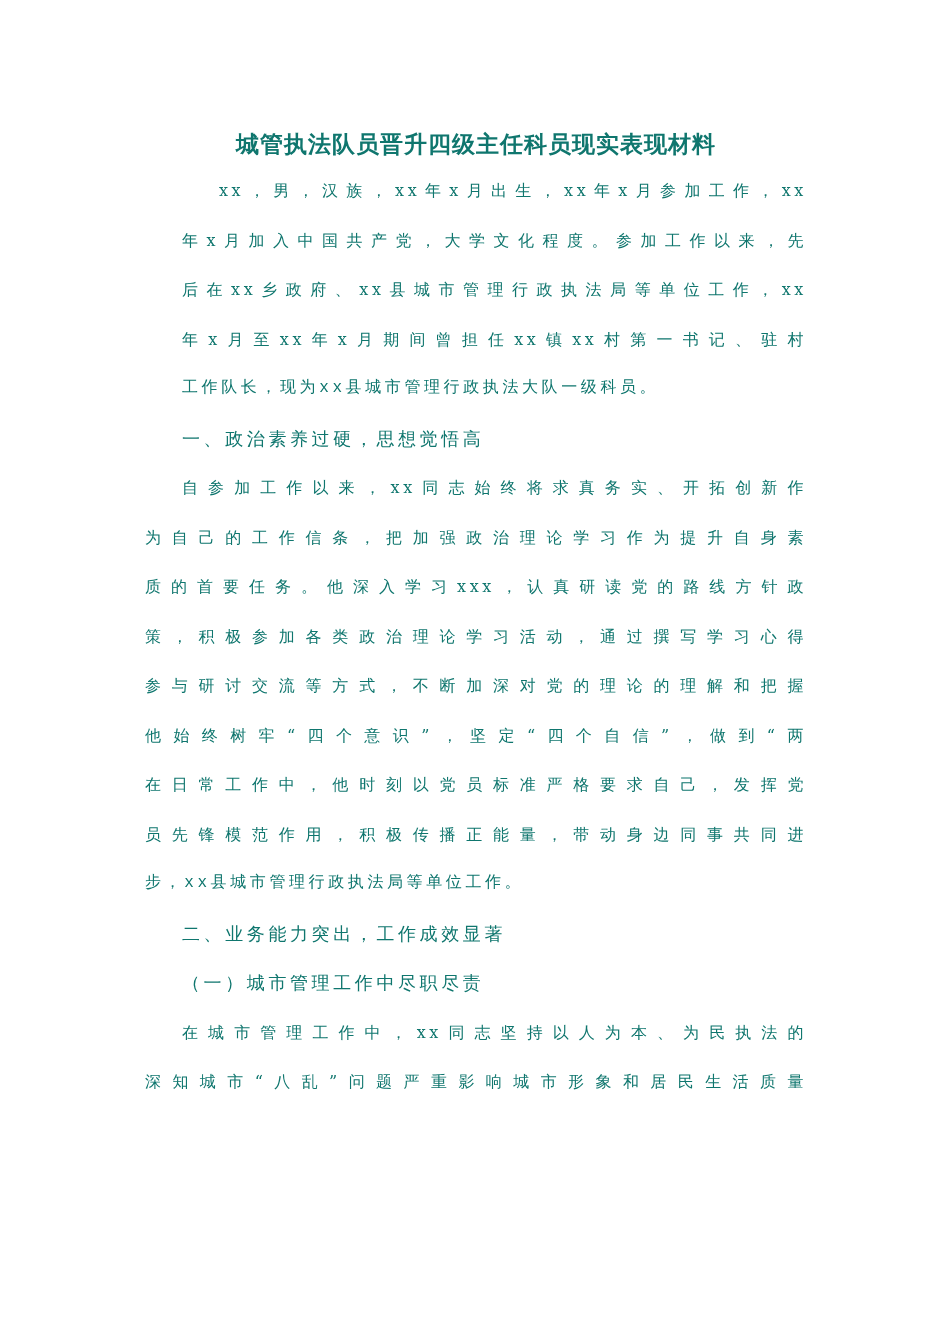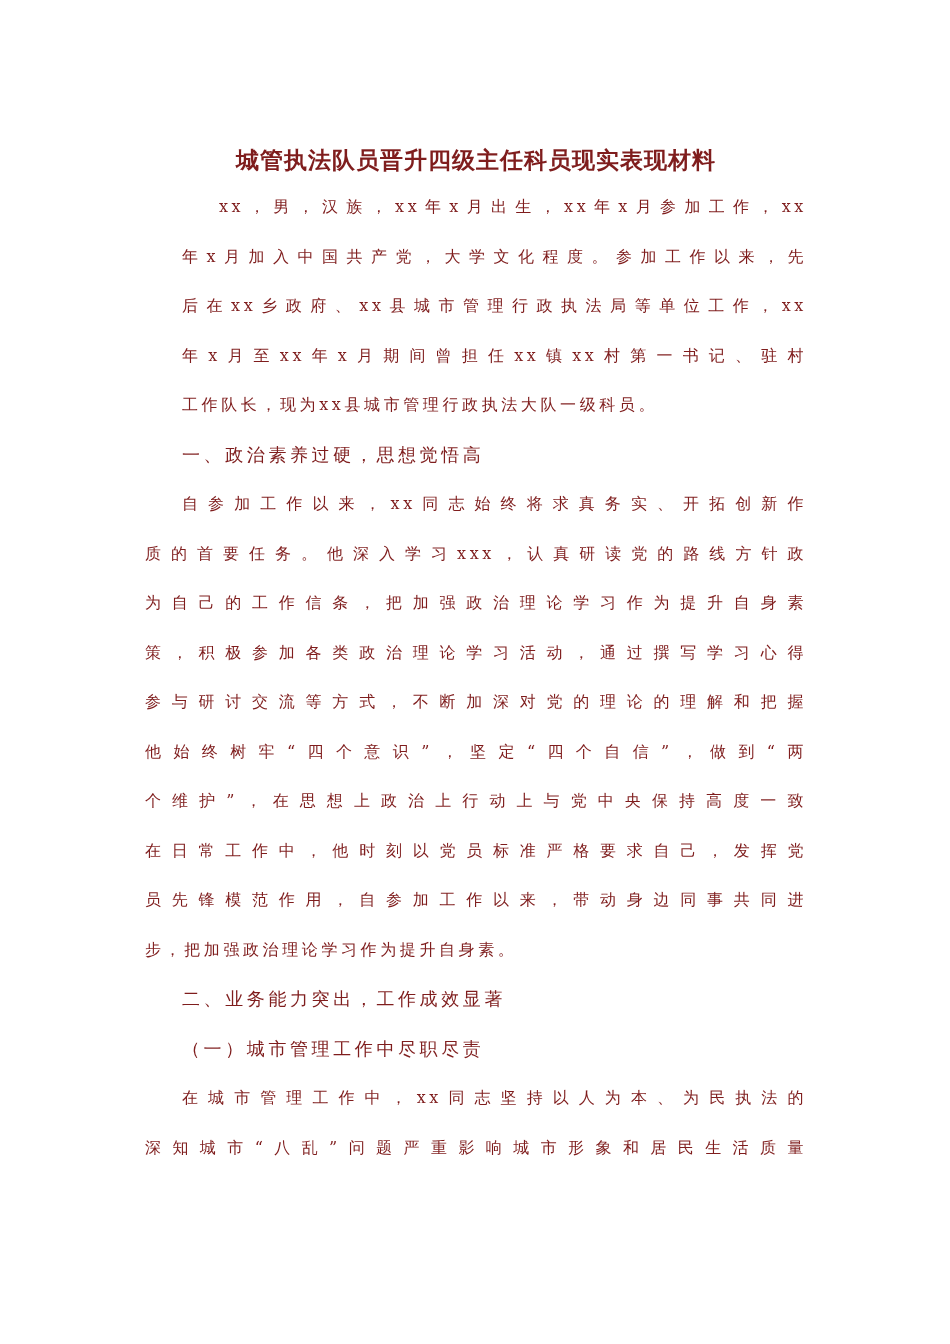--- a/index.html
+++ b/index.html
@@ -1,63 +1,62 @@
 <!DOCTYPE html>
 <html><head>
 <meta charset="utf-8">
 <style>
   html, body { margin: 0; padding: 0; background: #ffffff; }
   body { width: 950px; height: 1344px; position: relative; overflow: hidden; }
   .page {
-    position: absolute; left: 145px; top: 138px; width: 662px;
+    position: absolute; left: 145px; top: 122px; width: 662px;
     font-family: "DejaVu Serif", "Liberation Serif", serif;
-    color: #7f1d1d;
+    color: #0f766e;
   }
   .title {
     text-align: center; font-family: "DejaVu Sans", "Liberation Sans", sans-serif;
     font-weight: bold; font-size: 23px; line-height: 44px; height: 44px;
     margin: 0; letter-spacing: 1px;
   }
   .para {
     margin: 0; font-size: 16px; line-height: 49.5px;
     text-align: justify; text-align-last: left;
     letter-spacing: 3.6px;
   }
   .para.indent { text-indent: 37px; }
   .heading { margin: 0; font-size: 18px; line-height: 49.5px; text-indent: 37px; letter-spacing: 3.6px; }
   .line { display: block; white-space: nowrap; text-align-last: justify; text-align: justify; }
-  .line.last { text-align-last: left; }
+  .line.last { text-align-last: left; font-family: Liberation Mono, monospace; }
 </style>
 </head>
 <body>
 
 <div class="page">
   <h1 class="title">城管执法队员晋升四级主任科员现实表现材料</h1>
 
   <div class="para indent">
     <span class="line" style="padding-left:37px">xx，男，汉族，xx年x月出生，xx年x月参加工作，xx</span>
     <span class="line">年x月加入中国共产党，大学文化程度。参加工作以来，先</span>
     <span class="line">后在xx乡政府、xx县城市管理行政执法局等单位工作，xx</span>
     <span class="line">年x月至xx年x月期间曾担任xx镇xx村第一书记、驻村</span>
     <span class="line last">工作队长，现为xx县城市管理行政执法大队一级科员。</span>
   </div>
 
   <p class="heading">一、政治素养过硬，思想觉悟高</p>
 
   <div class="para">
     <span class="line" style="padding-left:37px">自参加工作以来，xx同志始终将求真务实、开拓创新作</span>
+    <span class="line">为自己的工作信条，把加强政治理论学习作为提升自身素</span>
     <span class="line">质的首要任务。他深入学习xxx，认真研读党的路线方针政</span>
-    <span class="line">为自己的工作信条，把加强政治理论学习作为提升自身素</span>
     <span class="line">策，积极参加各类政治理论学习活动，通过撰写学习心得</span>
     <span class="line">参与研讨交流等方式，不断加深对党的理论的理解和把握</span>
     <span class="line">他始终树牢“四个意识”，坚定“四个自信”，做到“两</span>
-    <span class="line">个维护”，在思想上政治上行动上与党中央保持高度一致</span>
     <span class="line">在日常工作中，他时刻以党员标准严格要求自己，发挥党</span>
-    <span class="line">员先锋模范作用，自参加工作以来，带动身边同事共同进</span>
-    <span class="line last">步，把加强政治理论学习作为提升自身素。</span>
+    <span class="line">员先锋模范作用，积极传播正能量，带动身边同事共同进</span>
+    <span class="line last">步，xx县城市管理行政执法局等单位工作。</span>
   </div>
 
   <p class="heading">二、业务能力突出，工作成效显著</p>
   <p class="heading">（一）城市管理工作中尽职尽责</p>
 
   <div class="para">
     <span class="line" style="padding-left:37px">在城市管理工作中，xx同志坚持以人为本、为民执法的</span>
     <span class="line">深知城市“八乱”问题严重影响城市形象和居民生活质量</span>
   </div>
 </div>

